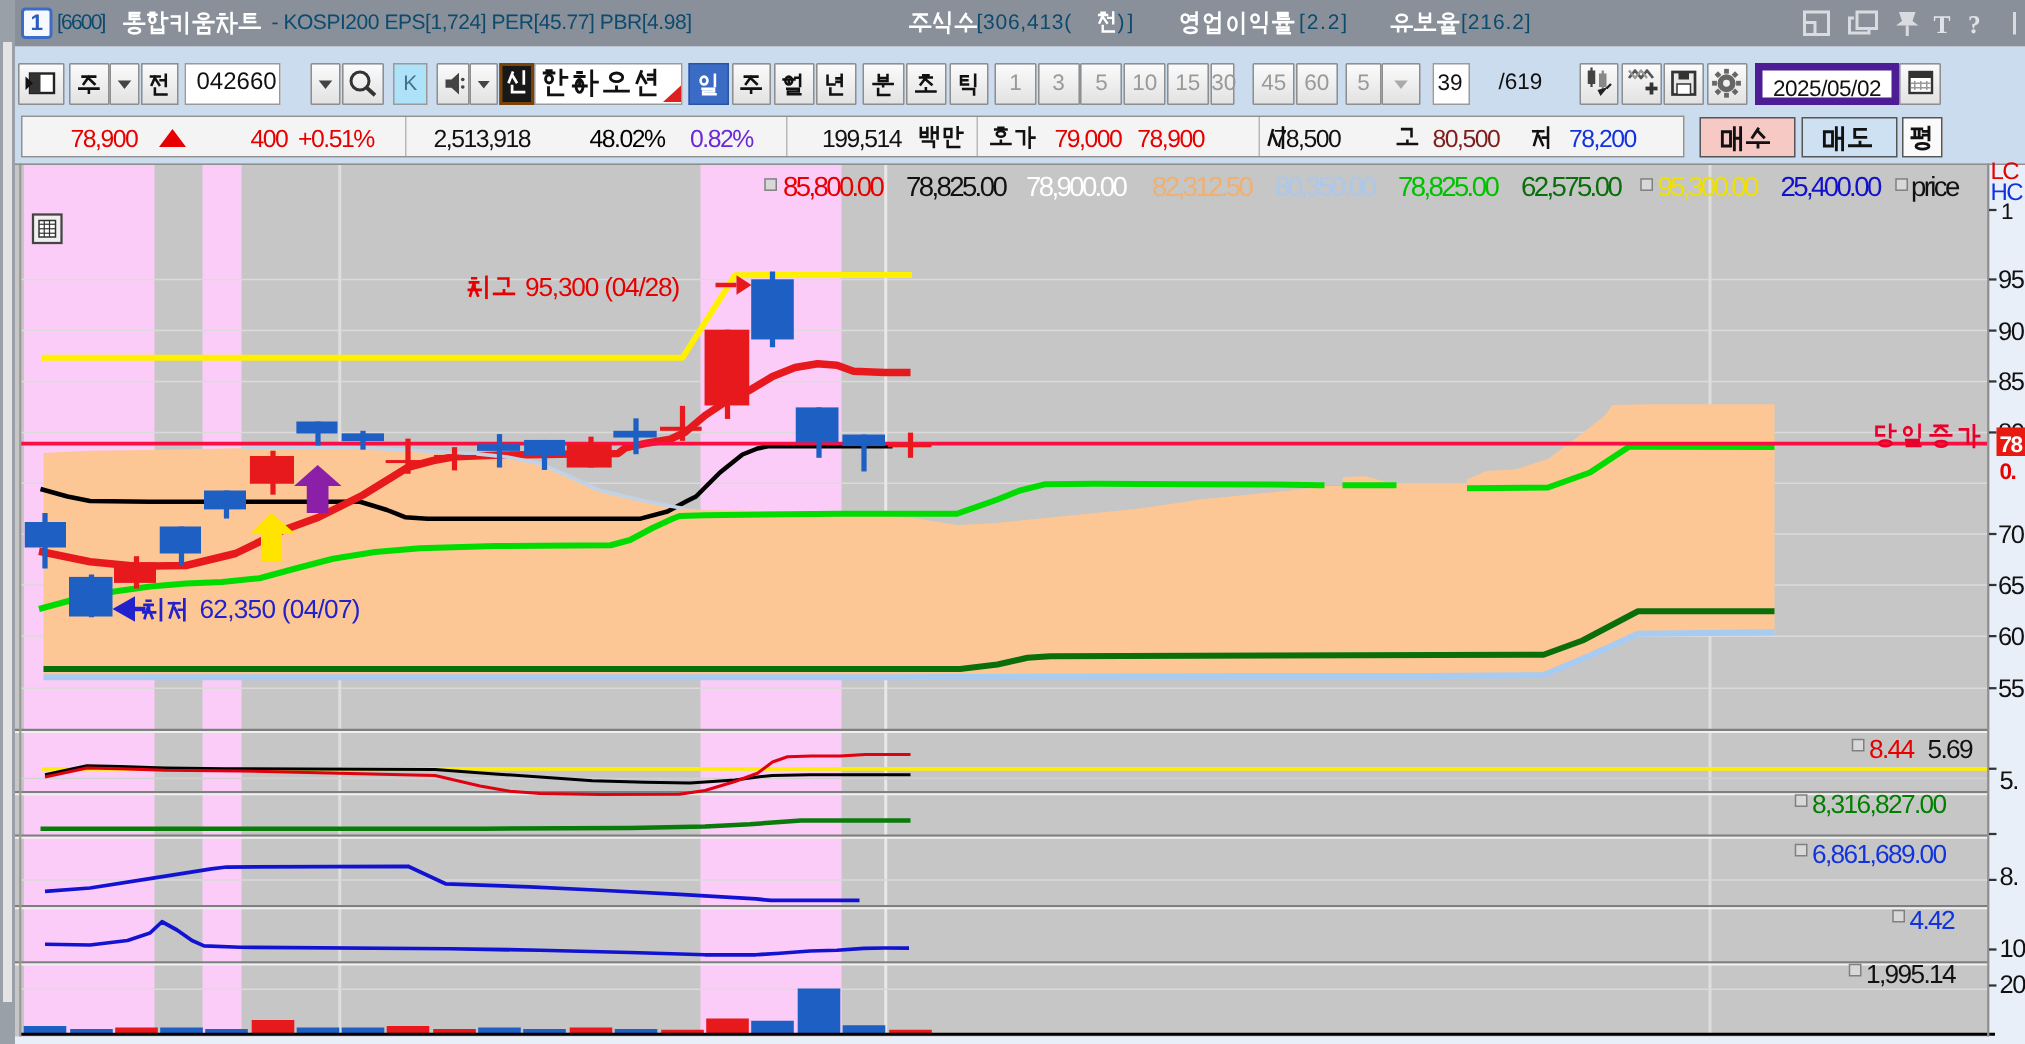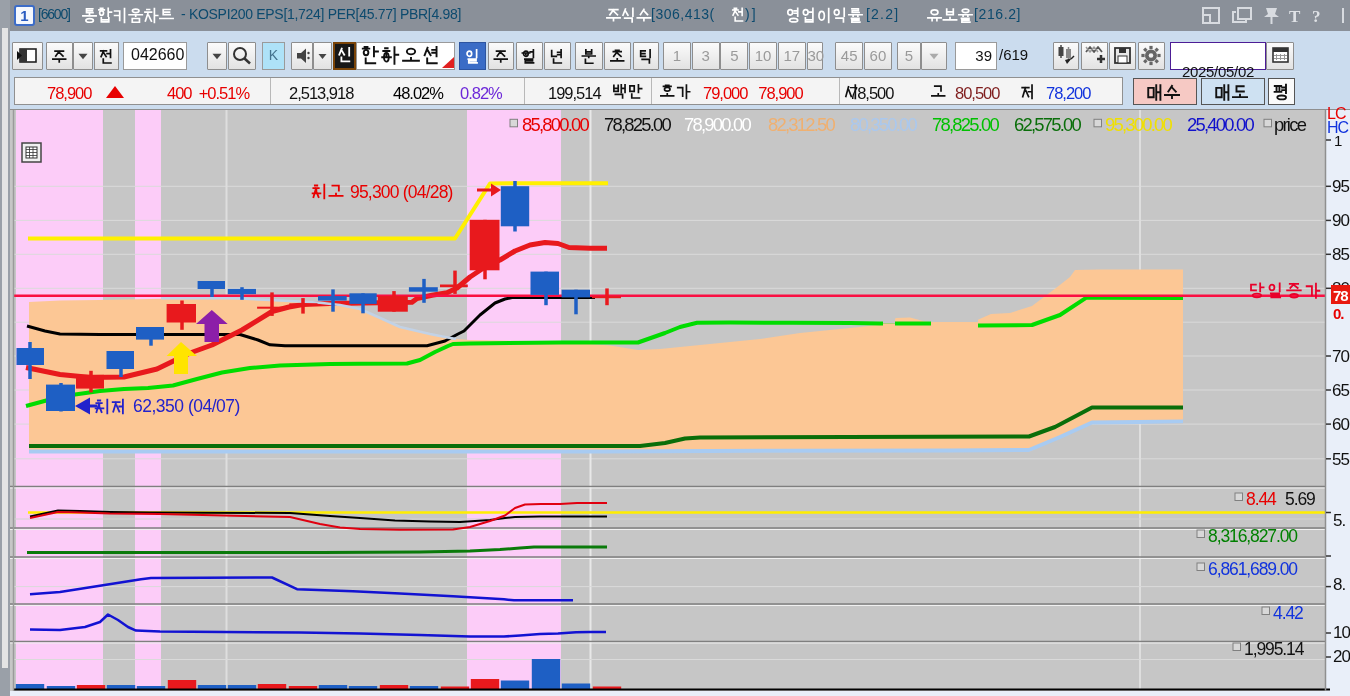--- a/index.html
+++ b/index.html
@@ -43,33 +43,33 @@
 <div class="btn tb" style="left:487.5px;width:26.5px"></div>
 <div class="btn tb" style="left:515.5px;width:27px"></div>
 <div class="btn tb" style="left:543.5px;width:27px"></div>
 <div class="btn tb" style="left:575px;width:27.5px"></div>
 <div class="btn tb" style="left:604px;width:26.5px"></div>
 <div class="btn tb" style="left:633px;width:26px"></div>
 <div class="btn tb num" style="left:663.0px;width:28px">1</div>
 <div class="btn tb num" style="left:691.7px;width:28px">3</div>
 <div class="btn tb num" style="left:720.4px;width:28px">5</div>
 <div class="btn tb num" style="left:749.1px;width:28px">10</div>
-<div class="btn tb num" style="left:777.8px;width:28px">17</div>
+<div class="btn tb num" style="left:777.8px;width:28px">15</div>
 <div class="btn tb num" style="left:806.5px;width:16px">30</div>
 <div class="btn tb num" style="left:835.2px;width:28px">45</div>
 <div class="btn tb num" style="left:863.9px;width:28px">60</div>
 <div class="btn tb num" style="left:897px;width:24px">5</div>
 <div class="btn tb" style="left:921px;width:26px"></div>
-<div class="abs tb" style="left:955px;width:42px;background:#fff;border:1px solid #9a9a9a;font-size:15px;text-align:right;padding:4px 4px 0 0;color:#111">39</div>
+<div class="abs tb" style="left:955px;width:25px;background:#fff;border:1px solid #9a9a9a;font-size:15px;text-align:right;padding:4px 4px 0 0;color:#111">39</div>
 <div class="abs" style="left:999px;top:46px;font-size:15px;color:#111">/619</div>
 <div class="btn tb" style="left:1053px;width:26px"></div>
 <div class="btn tb" style="left:1081px;width:27px"></div>
 <div class="btn tb" style="left:1109px;width:27px"></div>
 <div class="btn tb" style="left:1138px;width:27px"></div>
-<div class="abs tb" style="left:1170px;width:96px;background:#fff;border:1px solid #4c1d95;font-size:15px;text-align:center;padding-top:20px;color:#111;letter-spacing:-0.3px">2025/05/02</div>
+<div class="abs tb" style="left:1170px;width:96px;background:#fff;border:5px solid #4c1d95;font-size:15px;text-align:center;padding-top:4px;color:#111;letter-spacing:-0.3px">2025/05/02</div>
 <div class="btn tb" style="left:1266px;width:28px"></div>
 
 <div class="abs" style="left:14px;top:77px;width:1109px;height:28px;background:#f4f4f4;border:1px solid #909090"></div>
 <div class="abs" style="left:270px;top:78px;width:1px;height:26px;background:#b8b8b8"></div>
 <div class="abs" style="left:524px;top:78px;width:1px;height:26px;background:#b8b8b8"></div>
 <div class="abs" style="left:651px;top:78px;width:1px;height:26px;background:#b8b8b8"></div>
 <div class="abs" style="left:839px;top:78px;width:1px;height:26px;background:#b8b8b8"></div>
 <div class="abs inf" style="left:47px;color:#e80000">78,900</div>
 <div class="abs" style="left:106px;top:86px;width:0;height:0;border-left:9px solid transparent;border-right:9px solid transparent;border-bottom:12px solid #e80000"></div>
 <div class="abs inf" style="left:167px;color:#e80000">400&nbsp;&nbsp;+0.51%</div>

